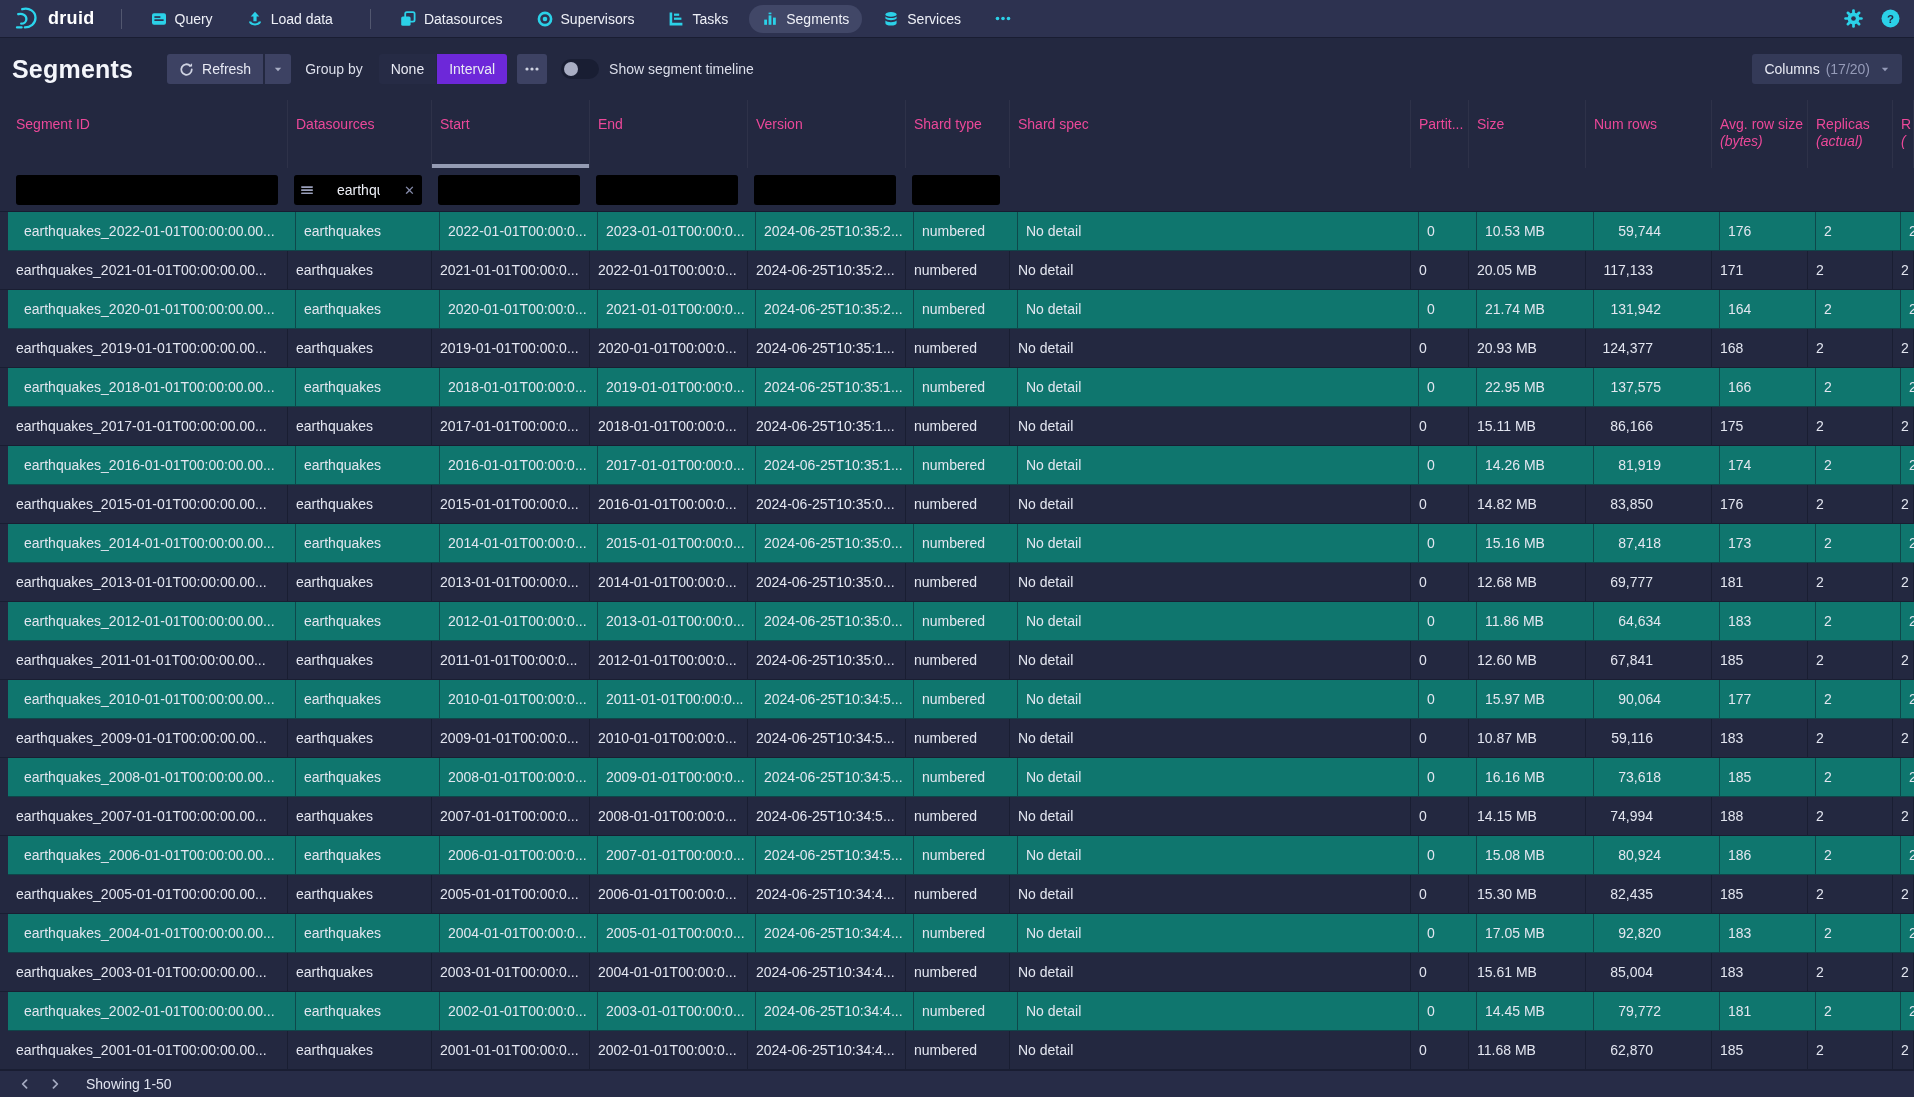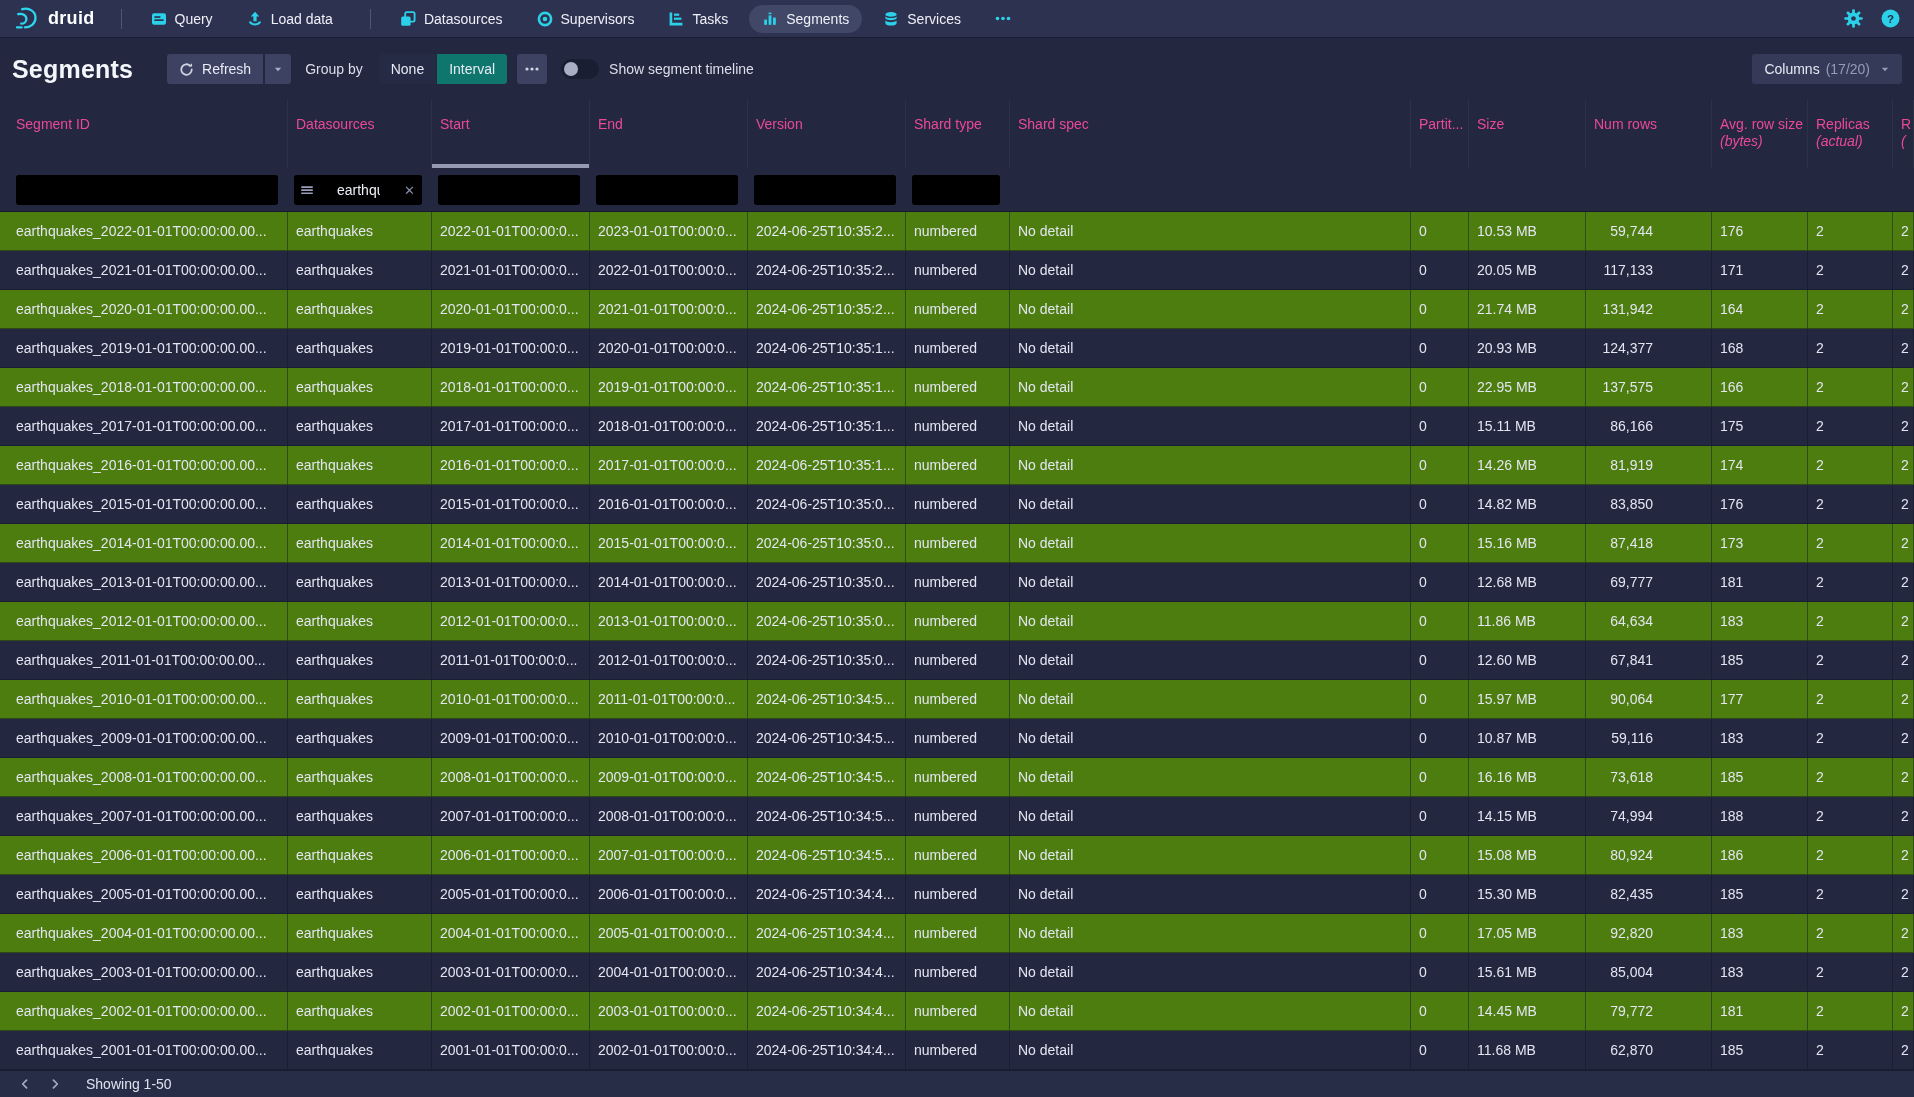--- a/index.html
+++ b/index.html
@@ -40,21 +40,21 @@
     display: inline-flex; align-items: center; padding: 0 12px; cursor: pointer; white-space: nowrap;
   }
   .refresh-group { display: flex; }
   .refresh-main { border-radius: 3px 0 0 3px; gap: 8px; }
   .refresh-caret { width: 26px; padding: 0; justify-content: center; border-radius: 0 3px 3px 0; margin-left: 2px; }
   .group-by-label { margin: 0 16px 0 14px; color: #dcdfeb; }
   .seg-group { display: flex; }
   .seg-btn { border-radius: 0; background: #262b45; }
   .seg-btn:first-child { border-radius: 3px 0 0 3px; }
   .seg-btn:last-child { border-radius: 0 3px 3px 0; margin-left: 1px; }
-  .seg-btn.selected { background: #0f766e; }
+  .seg-btn.selected { background: #6d28d9; }
   .ellipsis-btn { margin-left: 10px; width: 30px; justify-content: center; padding: 0; color: #cfd3e2; letter-spacing: 1px; font-weight: bold; }
   .switch { margin-left: 14px; width: 38px; height: 20px; border-radius: 10px; background: #191e33; position: relative; cursor: pointer; flex: none; }
   .switch-knob { position: absolute; left: 3px; top: 3px; width: 14px; height: 14px; border-radius: 50%; background: #a9aec4; }
   .timeline-label { margin-left: 10px; color: #dcdfeb; }
   .columns-btn { margin-left: auto; gap: 6px; background: #343a58; }
   .columns-count { color: #959bb8; }
   .columns-btn .caret { margin-left: 4px; }
 
   
   .grid-header { display: grid; grid-template-columns: var(--grid-cols); height: 68px; }
@@ -76,21 +76,21 @@
   .filter-input {
     height: 30px; background: #000000; border-radius: 3px;
     box-shadow: inset 0 1px 2px rgba(0,0,0,.35);
     display: flex; align-items: center; padding: 0 7px; gap: 24px; cursor: text;
   }
   .tag-value { flex: 0 1 auto; overflow: hidden; white-space: nowrap; color: #eef0f7; }
   .tag-remove { color: #868cab; font-size: 13px; cursor: pointer; flex: none; }
 
   .table-body { }
   .tr { display: grid; grid-template-columns: var(--grid-cols); height: 39px; border-bottom: 1px solid rgba(15,19,36,.5); }
-  .tr.odd { background: #4d7c0f; }
+  .tr.odd { background: #0f766e; margin-left: 8px; }
   .tr.even { background: #232840; }
   .td {
     line-height: 38px; padding: 0 8px; white-space: nowrap; overflow: hidden;
     border-right: 1px solid rgba(13,17,33,.45); color: #e3e6f0;
   }
   .td:first-child { padding-left: 16px; }
   .td-num_rows { text-align: right; padding-right: 58px; }
 
   
   .footer {

